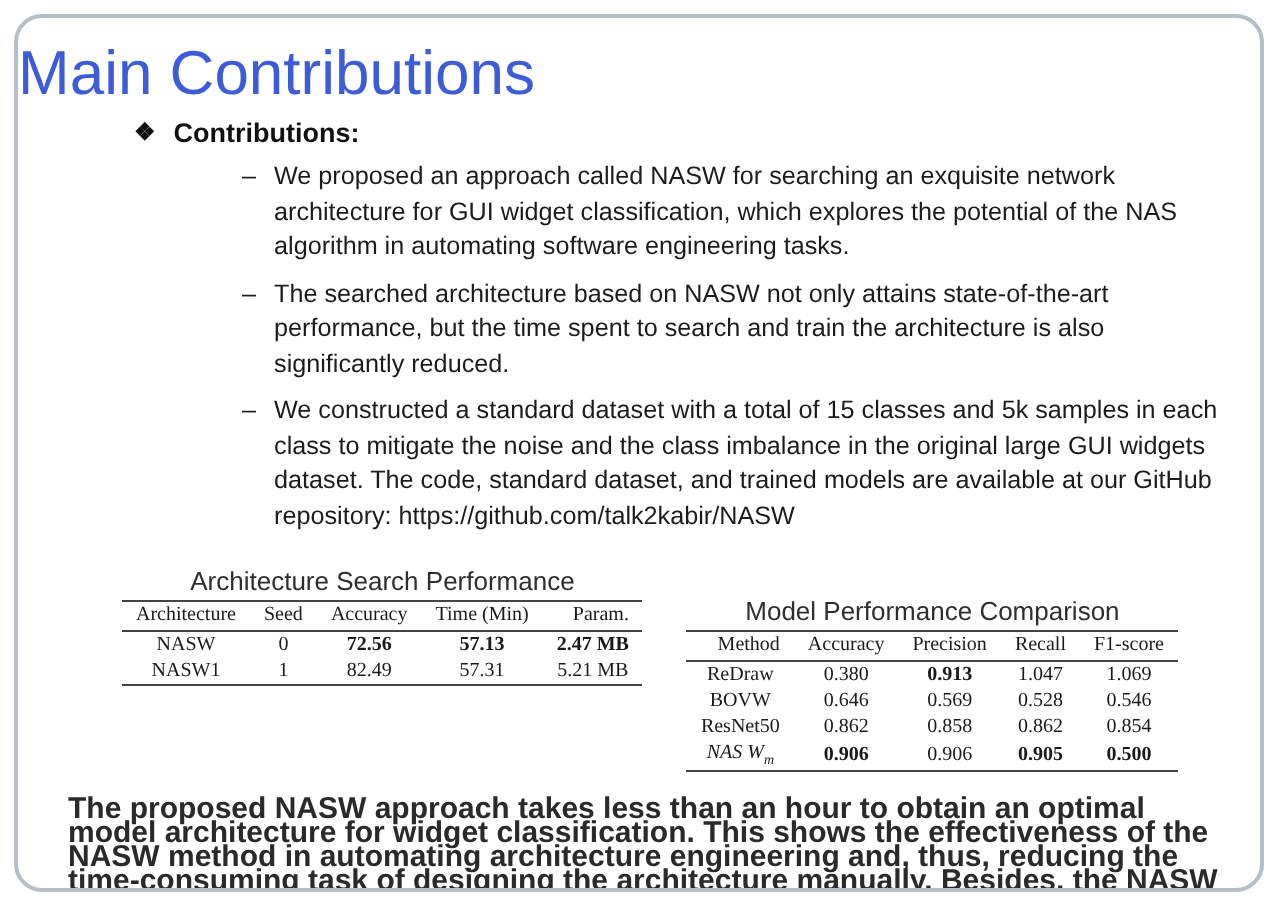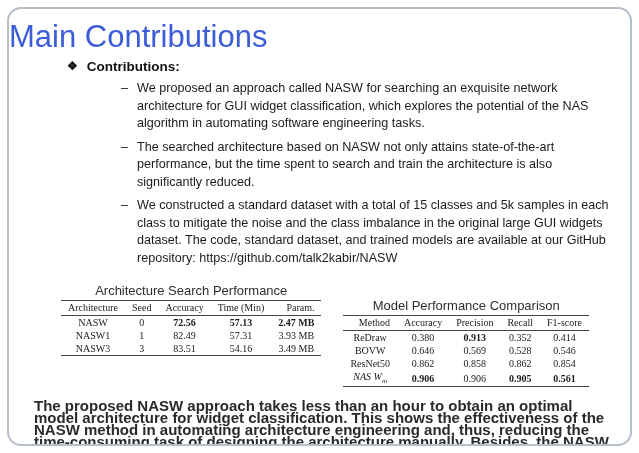--- a/index.html
+++ b/index.html
@@ -144,28 +144,21 @@
               <td>0</td>
               <td class="b">72.56</td>
               <td class="b">57.13</td>
               <td class="b">2.47 MB</td>
             </tr>
             <tr>
               <td>NASW1</td>
               <td>1</td>
               <td>82.49</td>
               <td>57.31</td>
-              <td>3.93 MB</td>
-            </tr>
-            <tr>
-              <td>NASW3</td>
-              <td>3</td>
-              <td>83.51</td>
-              <td>54.16</td>
-              <td>3.49 MB</td>
+              <td>5.21 MB</td>
             </tr>
           </tbody>
         </table>
     </div>
     <div class="table-block right">
       <div class="table-title">Model Performance Comparison</div>
       <table class="data">
           <thead>
             <tr>
               <th>Method</th>
@@ -173,43 +166,43 @@
               <th>Precision</th>
               <th>Recall</th>
               <th>F1-score</th>
             </tr>
           </thead>
           <tbody>
             <tr>
               <td>ReDraw</td>
               <td>0.380</td>
               <td class="b">0.913</td>
-              <td>0.352</td>
-              <td>0.414</td>
+              <td>1.047</td>
+              <td>1.069</td>
             </tr>
             <tr>
               <td>BOVW</td>
               <td>0.646</td>
               <td>0.569</td>
               <td>0.528</td>
               <td>0.546</td>
             </tr>
             <tr>
               <td>ResNet50</td>
               <td>0.862</td>
               <td>0.858</td>
               <td>0.862</td>
               <td>0.854</td>
             </tr>
             <tr>
               <td class="i">NAS W<sub>m</sub></td>
               <td class="b">0.906</td>
               <td>0.906</td>
               <td class="b">0.905</td>
-              <td class="b">0.561</td>
+              <td class="b">0.500</td>
             </tr>
           </tbody>
         </table>
     </div>
   </div>
 
   <p class="footer-note">The proposed NASW approach takes less than an hour to obtain an optimal model architecture for widget classification. This shows the effectiveness of the NASW method in automating architecture engineering and, thus, reducing the time-consuming task of designing the architecture manually. Besides, the NASW architecture outperform the existing hand-crafed model architectures.</p>
 
 </div>
 

